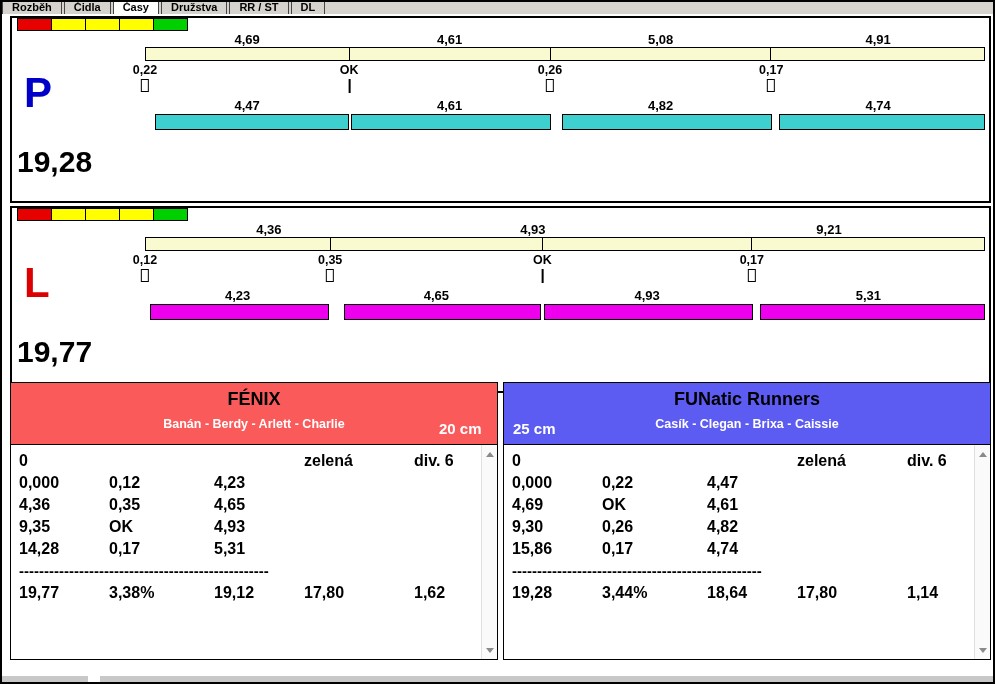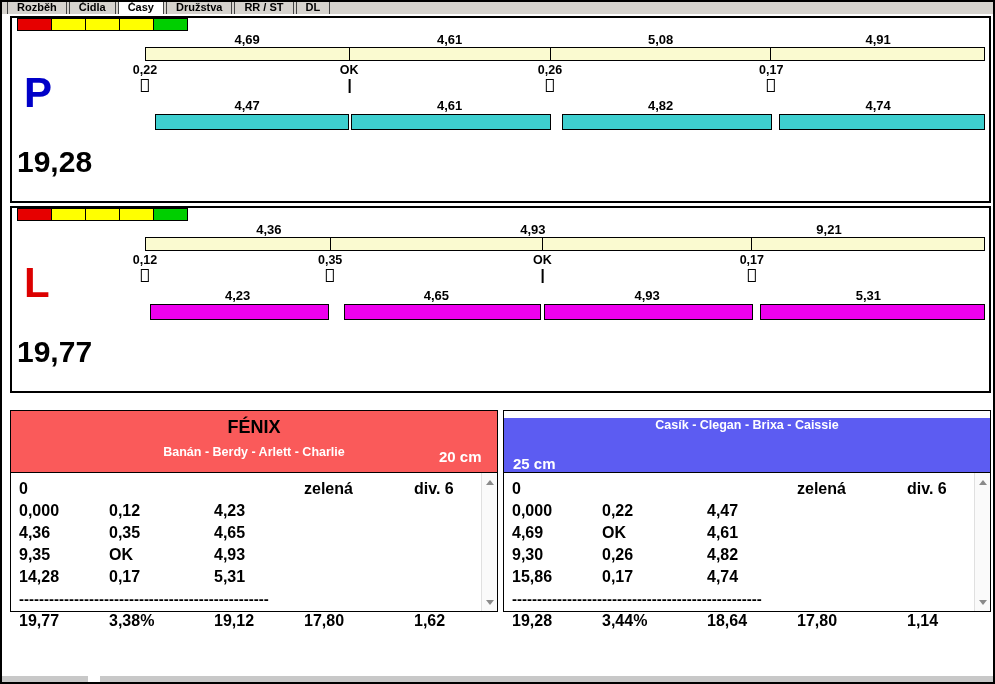--- a/index.html
+++ b/index.html
@@ -5,21 +5,21 @@
   * { margin:0; padding:0; }
   body { width:995px; height:684px; }
   .window {
     position:relative; width:995px; height:684px; box-sizing:border-box;
     border:2px solid #000; background:#fff; overflow:hidden;
     font-family:"Liberation Sans", sans-serif; color:#000;
   }
   
   .tabbar {
     position:absolute; top:0; left:0; right:0; height:12px;
-    background:#d6d3ce; overflow:hidden; display:flex; align-items:flex-start; padding-left:5px;
+    background:#d6d3ce; overflow:hidden; display:flex; align-items:flex-start; 
   }
   .tab {
     height:22px; margin-top:-9px; margin-right:2px; padding:0 9px;
     border:1px solid #444; border-radius:3px 3px 0 0;
     background:#d6d3ce; font-size:11px; font-weight:bold; line-height:26px; white-space:nowrap;
   }
   .tab.selected { background:#fff; }
   
   .lane-panel {
     position:absolute; left:8px; width:981px; height:187px; box-sizing:border-box;
@@ -49,21 +49,21 @@
   .run-bars { position:relative; height:17px; margin-top:1px; }
   .run-bar { position:absolute; top:0; height:16px; border:1px solid #000; box-sizing:border-box; }
   
   .timestamp-box {
     position:absolute; left:400px; top:397px; width:208px; height:33px; z-index:6;
     background:#fff; border:1px solid #000; box-sizing:border-box;
     font-size:16px; line-height:31px; padding-left:8px; white-space:nowrap;
   }
   
   .team-panel {
-    position:absolute; top:408px; width:488px; height:202px; box-sizing:border-box;
+    position:absolute; top:380px; width:488px; height:278px; box-sizing:border-box;
     border:1px solid #000; background:#fff;
   }
   .team-left  { left:8px; }
   .team-right { left:501px; }
   .team-header { position:relative; height:61px; }
   .team-name { text-align:center; font-size:18px; font-weight:bold; padding-top:6px; }
   .team-dogs { text-align:center; font-size:12.5px; font-weight:bold; color:#fff; margin-top:7px; white-space:nowrap; }
   .height-label { position:absolute; top:37px; font-size:15px; font-weight:bold; color:#fff; }
   .team-left  .height-label { left:428px; }
   .team-right .height-label { left:9px; }
@@ -257,20 +257,21 @@
           </div>
         <div class="sb-btn down">
             <span class="tri-down"></span>
           </div>
       </div>
     </div>
   </div>
 
   <div class="team-panel team-right">
     <div class="team-header" style="background: rgb(92, 92, 242);">
+      <div class="team-name">FUNatic Runners</div>
       <div class="team-dogs">Casík - Clegan - Brixa - Caissie</div>
       <div class="height-label">25 cm</div>
     </div>
     <div class="team-body">
       <div class="data-rows">
         <div class="d-row">
           <span class="c0">0</span>
           <span class="c3">zelená</span>
           <span class="c4">div. 6</span>
         </div>

